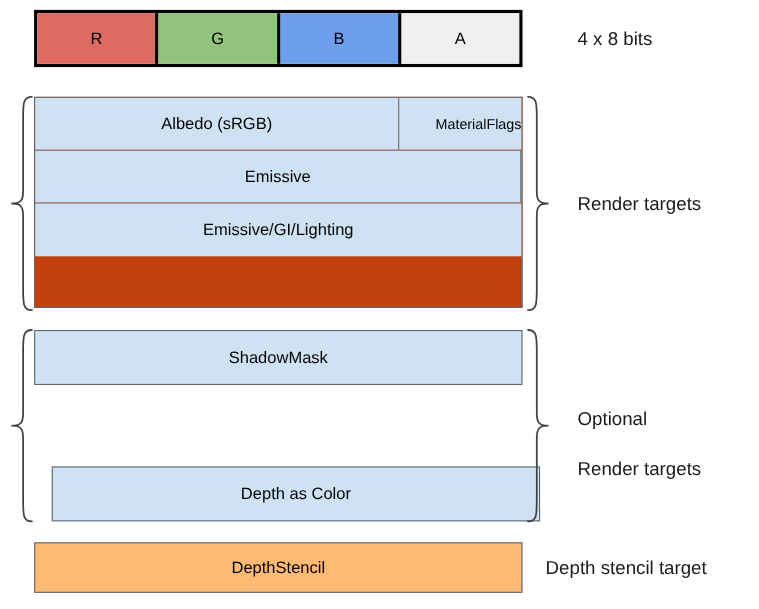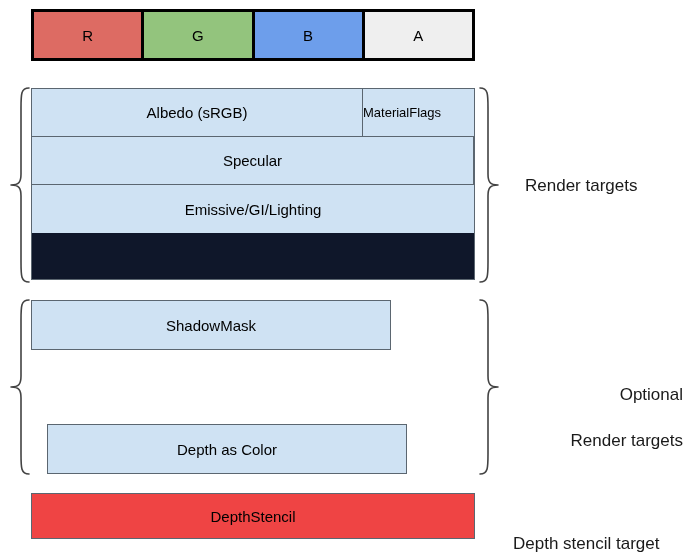--- a/index.html
+++ b/index.html
@@ -61,21 +61,21 @@
     text-align: left;
   }
 
   
   #gbuffer-table {
     left: 31px;
     top: 88px;
     width: 444px;
     height: 192px;
     border: 1px solid #5b6670;
-    background: #0f172a;
+    background: #c2410c;
   }
   .gb-row {
     position: relative;
     width: 100%;
     height: 48px;
     display: flex;
     border-bottom: 1px solid #5b6670;
     box-sizing: border-box;
   }
   #gbuffer-table .gb-row:last-child { border-bottom: 0; justify-content: flex-end; }
@@ -88,50 +88,50 @@
     border-right: 1px solid #5b6670;
     box-sizing: border-box;
     background: #cfe2f3;
   }
   .gb-main.full { border-right: 0; }
   .gb-alpha {
     width: 111px;
     flex: 0 0 111px;
     display: flex;
     align-items: center;
-    justify-content: flex-start;
+    justify-content: flex-end;
     font-size: 13px;
     box-sizing: border-box;
     background: #cfe2f3;
   }
 
   
   .opt-box {
     left: 31px;
-    width: 360px;
+    width: 444px;
     height: 50px;
     border: 1px solid #5b6670;
     background: #cfe2f3;
     display: flex;
     align-items: center;
     justify-content: center;
     font-size: 15px;
   }
   #opt-box-0 { top: 300px; }
   #opt-box-1 { top: 362px; }
   #opt-box-2 { top: 424px; margin-left: 16px; }
 
   
   #depth-stencil-box {
     left: 31px;
     top: 493px;
     width: 444px;
     height: 46px;
     border: 1px solid #5b6670;
-    background: #ef4444;
+    background: #fdba74;
     display: flex;
     align-items: center;
     justify-content: center;
     font-size: 15px;
   }
 
   
   .brace { position: absolute; pointer-events: none; }
   .brace path {
     fill: none;
@@ -154,37 +154,38 @@
       <span>G</span>
     </div>
     <div class="channel-cell" style="background: rgb(109, 158, 235);">
       <span>B</span>
     </div>
     <div class="channel-cell" style="background: rgb(239, 239, 239);">
       <span>A</span>
     </div>
   </div>
 
+  <div class="side-label" style="left:525px; top:24px;">4 x 8 bits</div>
 
   <svg class="brace" style="left:8px; top:86px;" width="24" height="198" viewBox="0 0 24 198">
     <path d="M21 2 C 13 2, 13 8, 13 22 L13 88 C13 96, 11 99, 3 99 C11 99, 13 102, 13 110 L13 176 C13 190, 13 196, 21 196"></path>
   </svg>
 
   <div class="abs" id="gbuffer-table">
     <div class="gb-row">
       <div class="gb-main">
         <span>Albedo (sRGB)</span>
       </div>
       <div class="gb-alpha">
         <span>MaterialFlags</span>
       </div>
     </div>
     <div class="gb-row">
       <div class="gb-main">
-        <span>Specular</span>
+        <span>Emissive</span>
       </div>
     </div>
     <div class="gb-row">
       <div class="gb-main full">
         <span>Emissive/GI/Lighting</span>
       </div>
     </div>
   </div>
 
   <svg class="brace" style="left:477px; top:86px;" width="24" height="198" viewBox="0 0 24 198">
@@ -201,24 +202,24 @@
     <span>ShadowMask</span>
   </div>
   <div class="abs opt-box" id="opt-box-2">
     <span>Depth as Color</span>
   </div>
 
   <svg class="brace" style="left:477px; top:298px;" width="24" height="178" viewBox="0 0 24 178">
     <path d="M3 2 C 11 2, 11 8, 11 22 L11 78 C11 86, 13 89, 21 89 C13 89, 11 92, 11 100 L11 156 C11 170, 11 176, 3 176"></path>
   </svg>
 
-  <div class="side-label" style="left:525px; top:360px; text-align:right; width:158px;">
+  <div class="side-label" style="left:525px; top:346px; text-align:left; width:158px;">
     <div>Optional</div>
     <div>Render targets</div>
   </div>
 
   <div class="abs" id="depth-stencil-box">
     <span>DepthStencil</span>
   </div>
 
-  <div class="side-label" style="left:496px; top:532px;margin-left:17px;">Depth stencil target</div>
+  <div class="side-label" style="left:496px; top:505px;">Depth stencil target</div>
 
 </div>
 
 </body></html>

